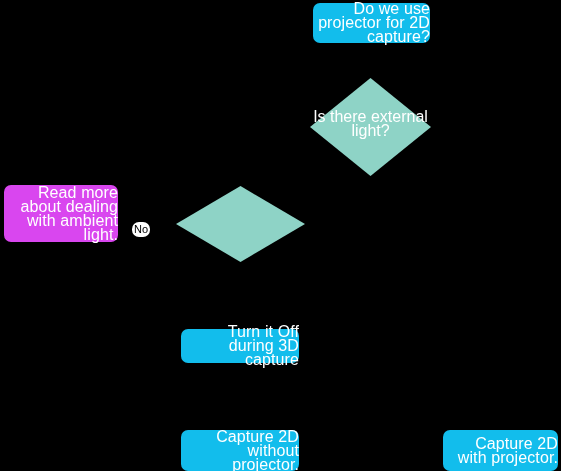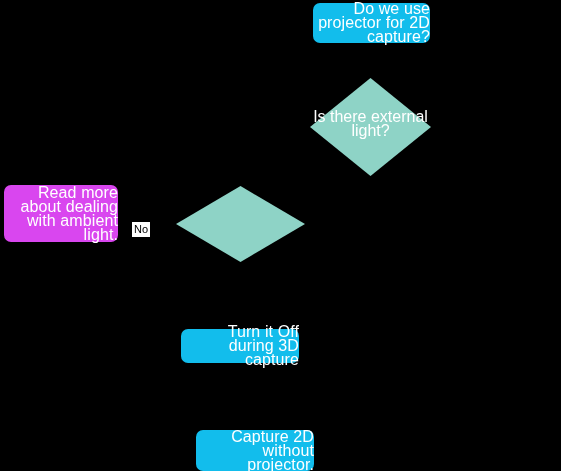--- a/index.html
+++ b/index.html
@@ -84,24 +84,27 @@
   </div>
 
   <div class="decision-wrap" style="left:176px; top:186px; width:129px; height:76px;">
     <div class="decision-shape"></div>
   </div>
 
   <div class="node rounded-box terminal" style="left:4px; top:185px; width:114px; height:57px;">
     <span>Read more about dealing with ambient light.</span>
   </div>
 
-  <div class="edge-label" style="left:132px; top:222px;">No</div>
+  <div class="edge-label" style="left:132px; top:222px;border-radius:7px;">No</div>
 
   <div class="node rounded-box process" style="left:181px; top:329px; width:118px; height:34px;">
     <span>Turn it Off during 3D capture</span>
   </div>
 
-  <div class="node rounded-box process" style="left:196px; top:430px; width:118px; height:41px;">
+  <div class="node rounded-box process" style="left:181px; top:430px; width:118px; height:41px;">
     <span>Capture 2D without projector.</span>
   </div>
 
+  <div class="node rounded-box process" style="left:443px; top:430px; width:115px; height:41px;">
+    <span>Capture 2D with projector.</span>
+  </div>
 
 </div>
 
 </body></html>

